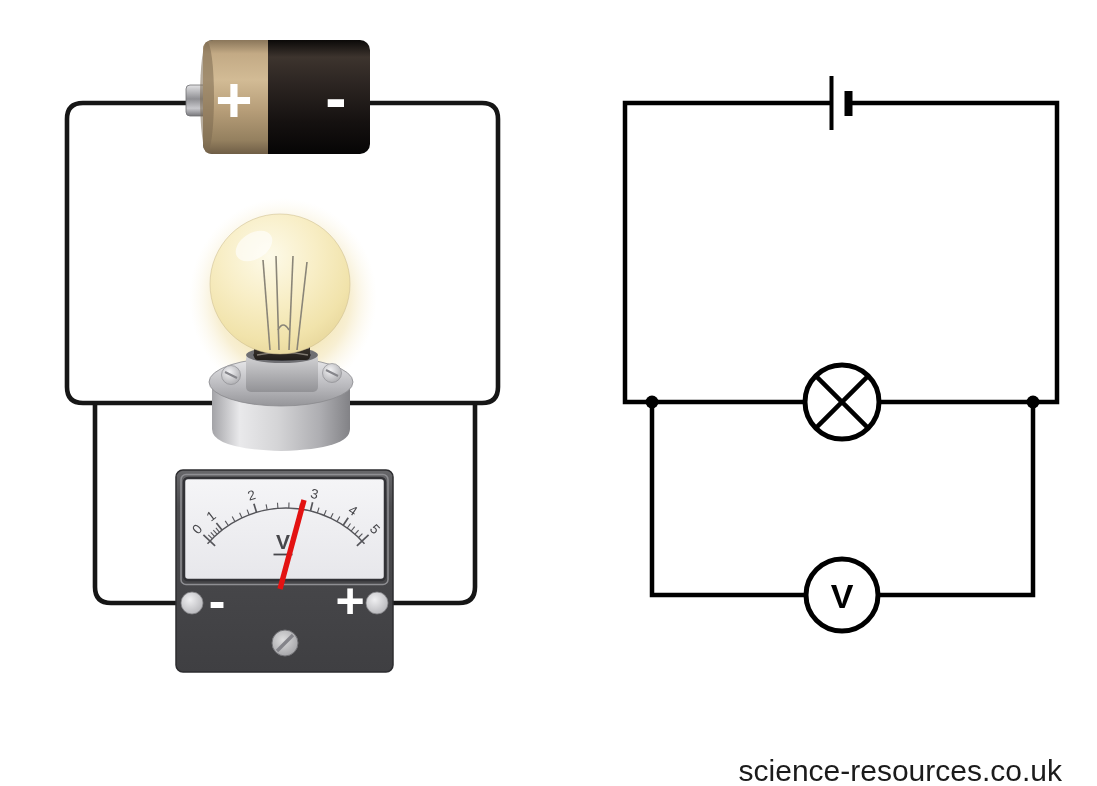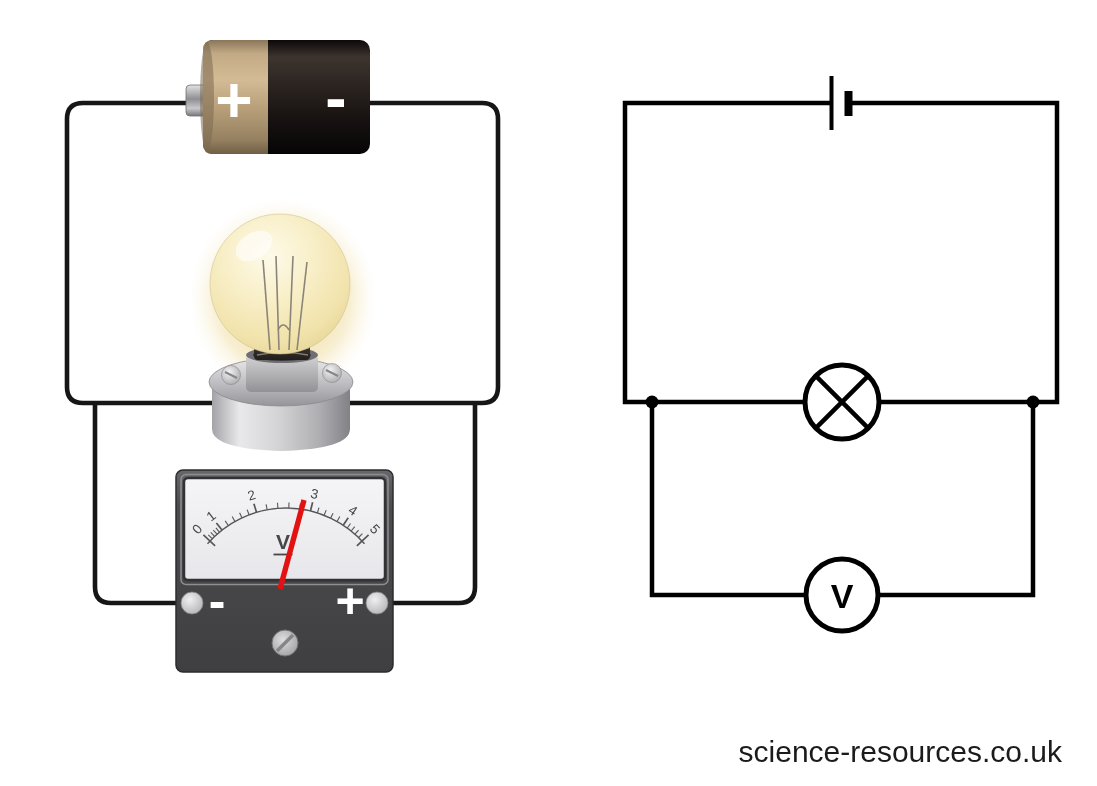--- a/index.html
+++ b/index.html
@@ -7,21 +7,21 @@
     position:relative;
     width:1097px;height:786px;
     background:#ffffff;
     overflow:hidden;
     font-family:"Liberation Sans", sans-serif;
   }
   .canvas svg{position:absolute;left:0;top:0;}
   svg text{font-family:"Liberation Sans", sans-serif;}
   .footer{
     position:absolute;
-    top:735px;
+    top:754px;
     right:35px;
     font-size:30px;
     line-height:1.1;
     color:#1b1b1b;
     letter-spacing:0px;
     font-family:"Liberation Sans", sans-serif;
   }
 </style>
 </head>
 <body>

